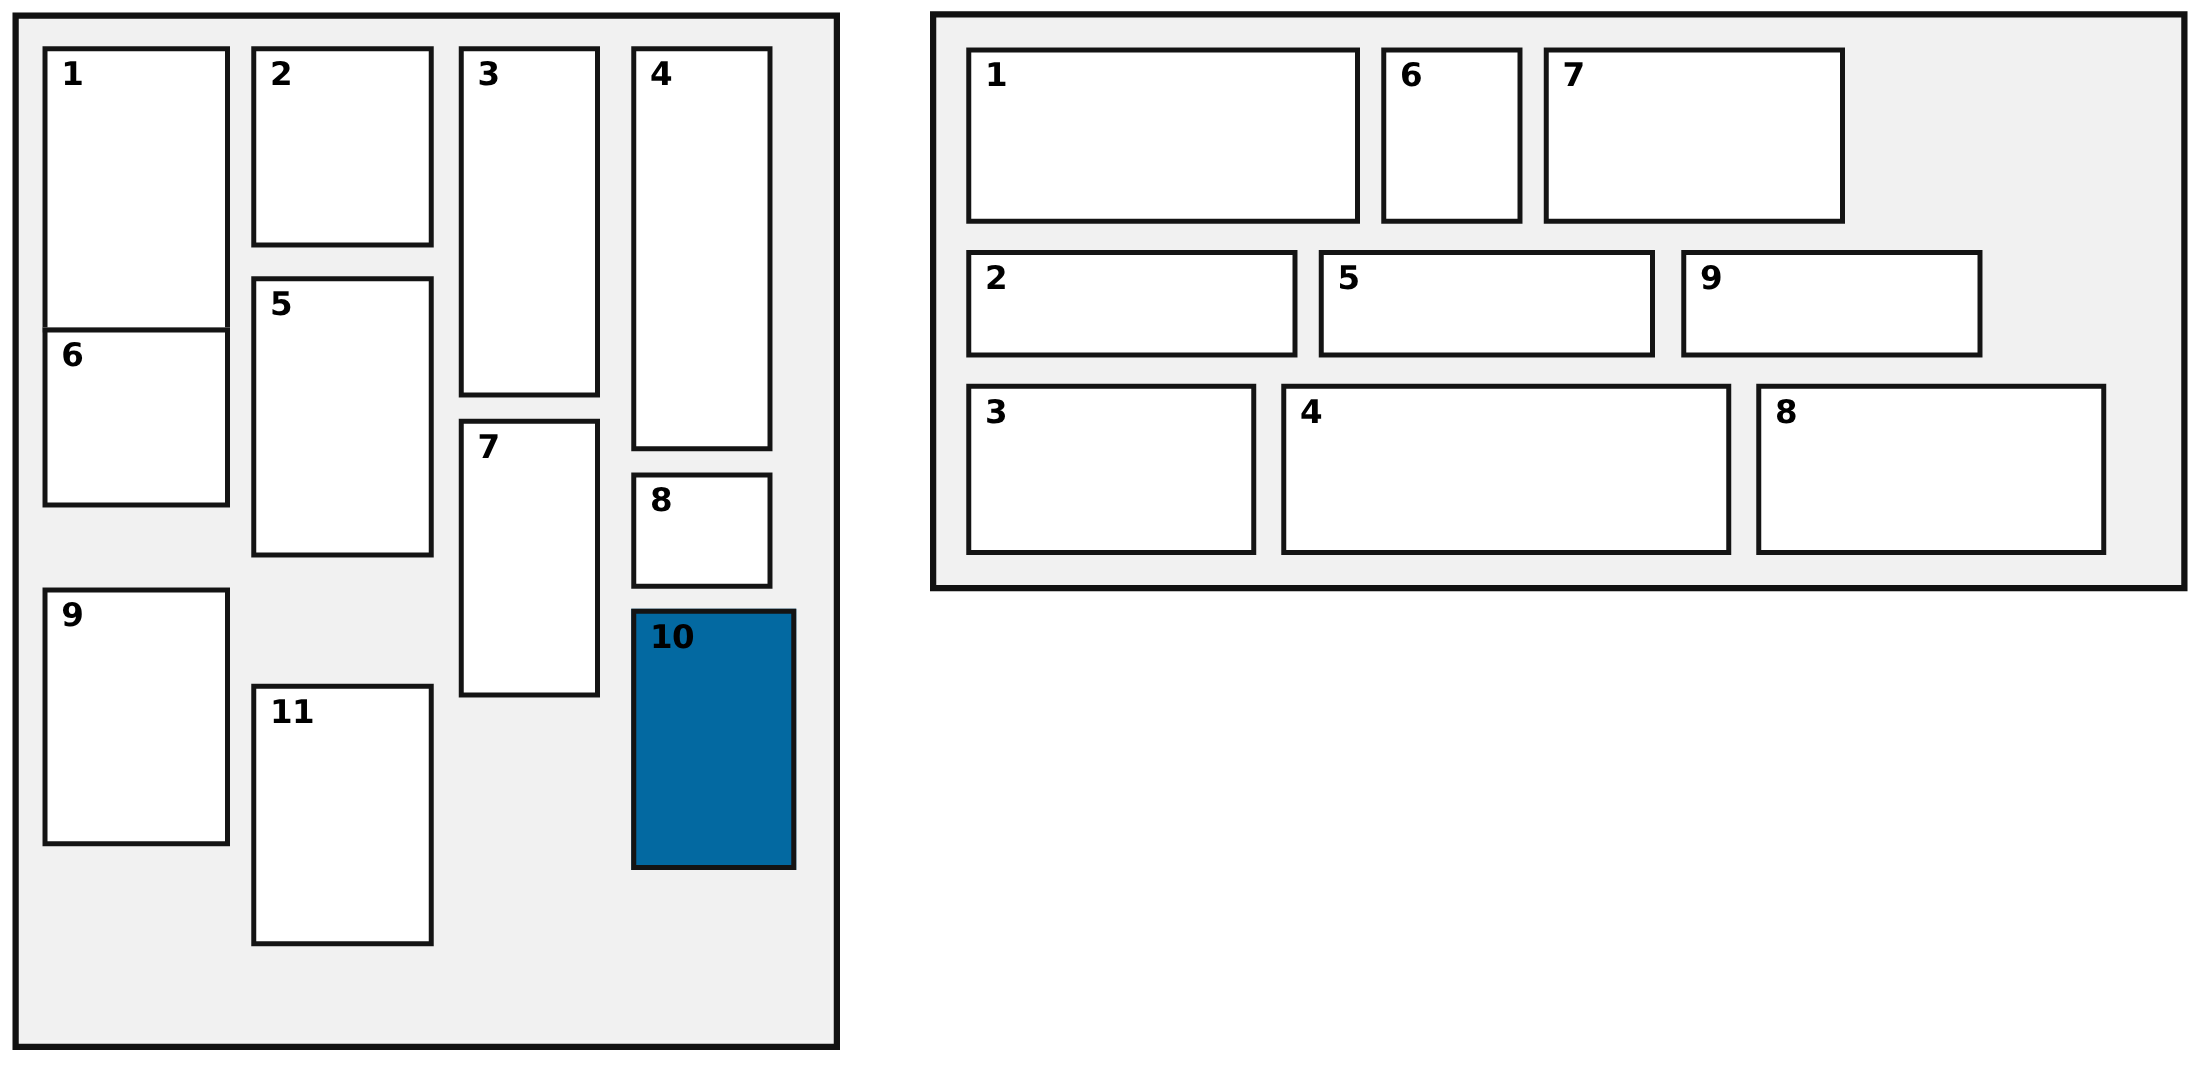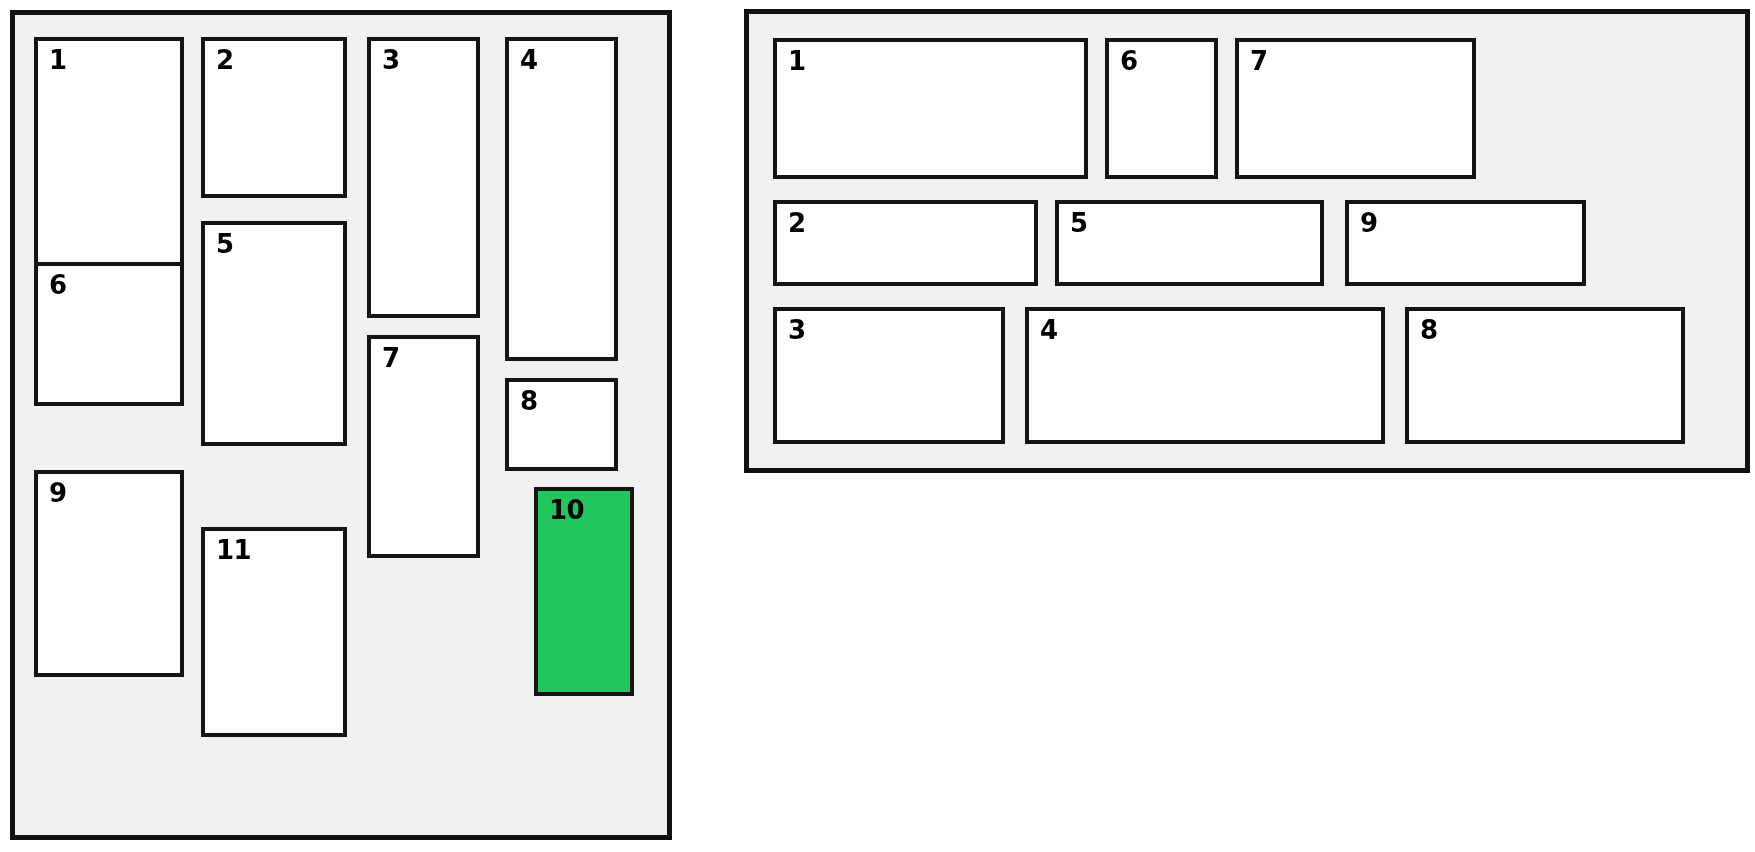--- a/index.html
+++ b/index.html
@@ -69,24 +69,24 @@
       </div>
       <div class="box" style="left: 352px; top: 320px; width: 113px; height: 223px; background: rgb(255, 255, 255); border-color: rgb(20, 20, 20);">
         <span class="box-label" style="color: rgb(0, 0, 0);">7</span>
       </div>
       <div class="box" style="left: 490px; top: 363px; width: 113px; height: 93px; background: rgb(255, 255, 255); border-color: rgb(20, 20, 20);">
         <span class="box-label" style="color: rgb(0, 0, 0);">8</span>
       </div>
       <div class="box" style="left: 19px; top: 455px; width: 150px; height: 207px; background: rgb(255, 255, 255); border-color: rgb(20, 20, 20);">
         <span class="box-label" style="color: rgb(0, 0, 0);">9</span>
       </div>
-      <div class="box" style="left: 490px; top: 472px; width: 100px; height: 209px; background: #22c55e; border-color: rgb(20, 20, 20); margin-left: 29px;">
+      <div class="box" style="left: 490px; top: 472px; width: 132px; height: 209px; background: #0369a1; border-color: rgb(20, 20, 20);">
         <span class="box-label" style="color: rgb(0, 0, 0);">10</span>
       </div>
-      <div class="box" style="left: 186px; top: 512px; width: 146px; height: 210px; background: rgb(255, 255, 255); border-color: rgb(20, 20, 20);">
+      <div class="box" style="left: 186px; top: 532px; width: 146px; height: 210px; background: rgb(255, 255, 255); border-color: rgb(20, 20, 20);">
         <span class="box-label" style="color: rgb(0, 0, 0);">11</span>
       </div>
     </div>
     <div class="panel" style="left: 744px; top: 9px; width: 1006px; height: 464px; background: rgb(241, 241, 241); border-color: rgb(17, 17, 17);">
       <div class="box" style="left: 24px; top: 24px; width: 315px; height: 141px; background: rgb(255, 255, 255); border-color: rgb(20, 20, 20);">
         <span class="box-label" style="color: rgb(0, 0, 0);">1</span>
       </div>
       <div class="box" style="left: 356px; top: 24px; width: 113px; height: 141px; background: rgb(255, 255, 255); border-color: rgb(20, 20, 20);">
         <span class="box-label" style="color: rgb(0, 0, 0);">6</span>
       </div>

